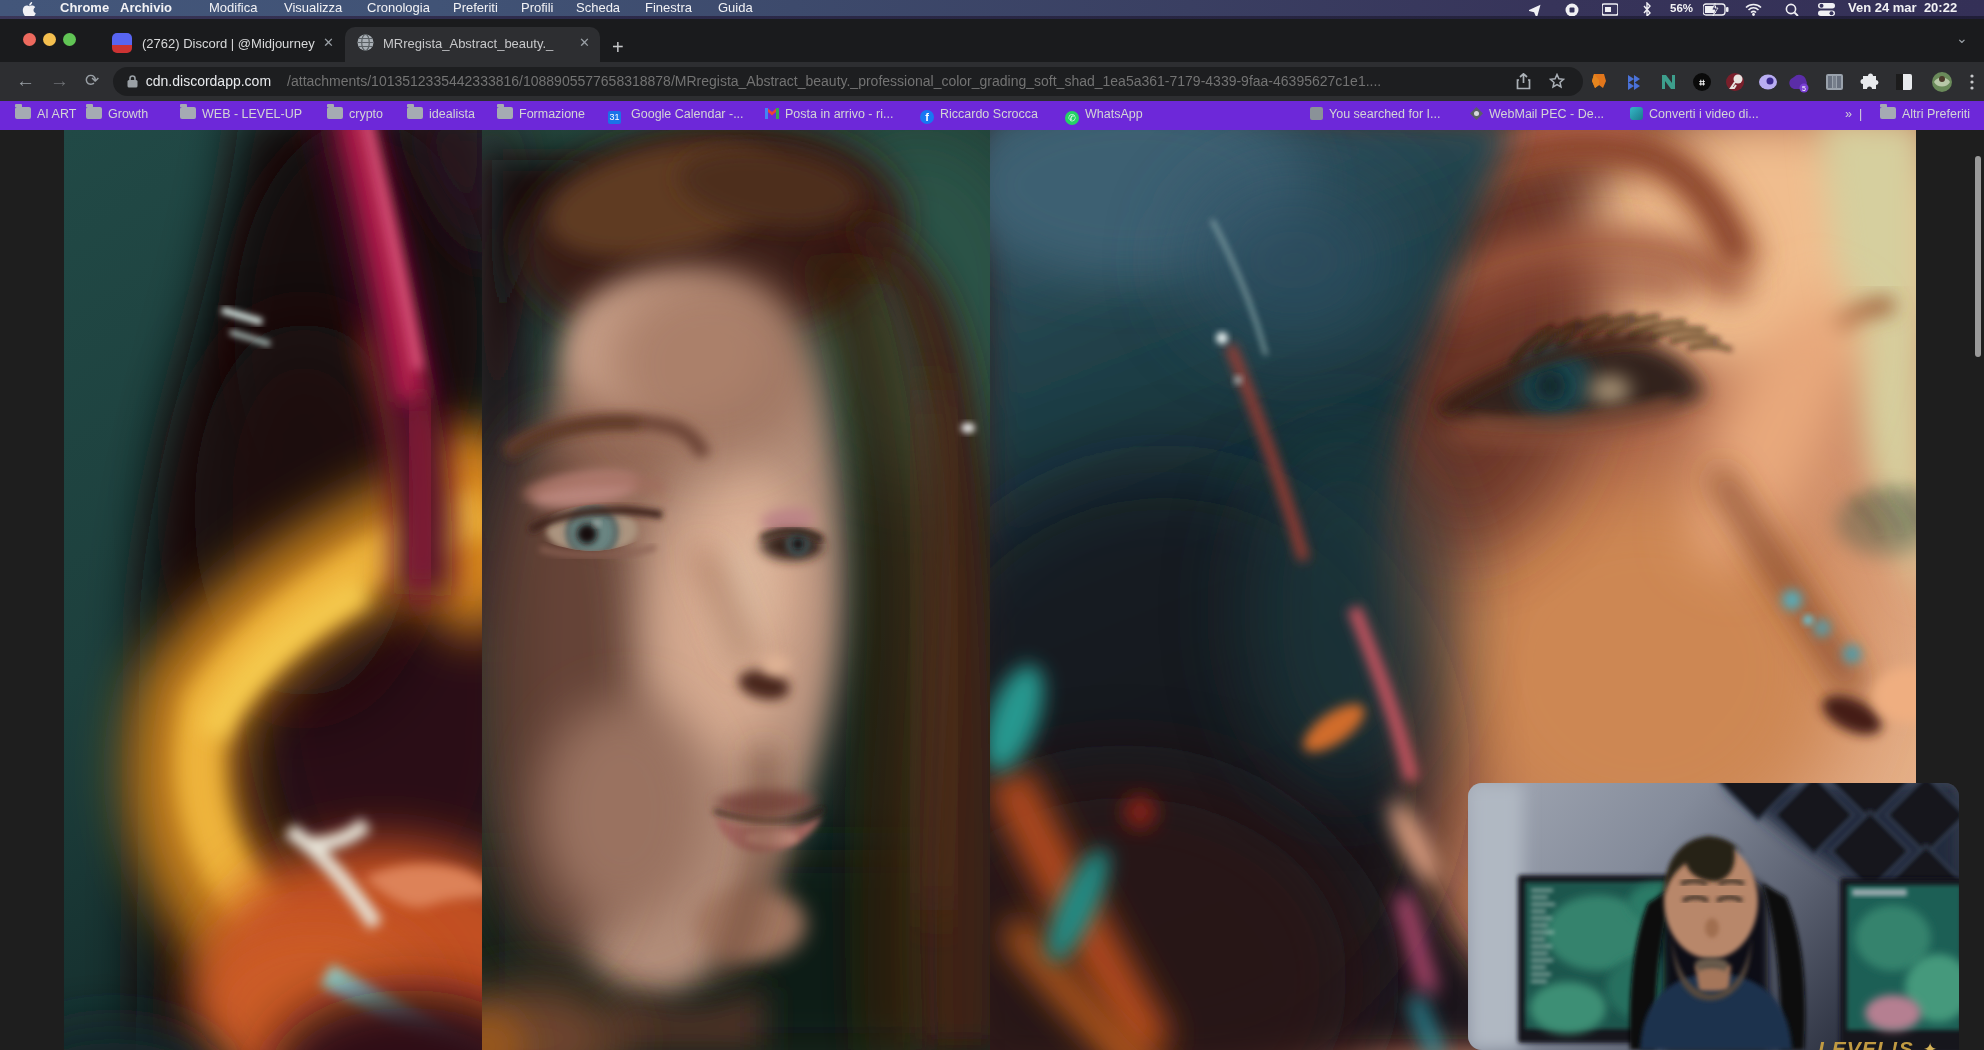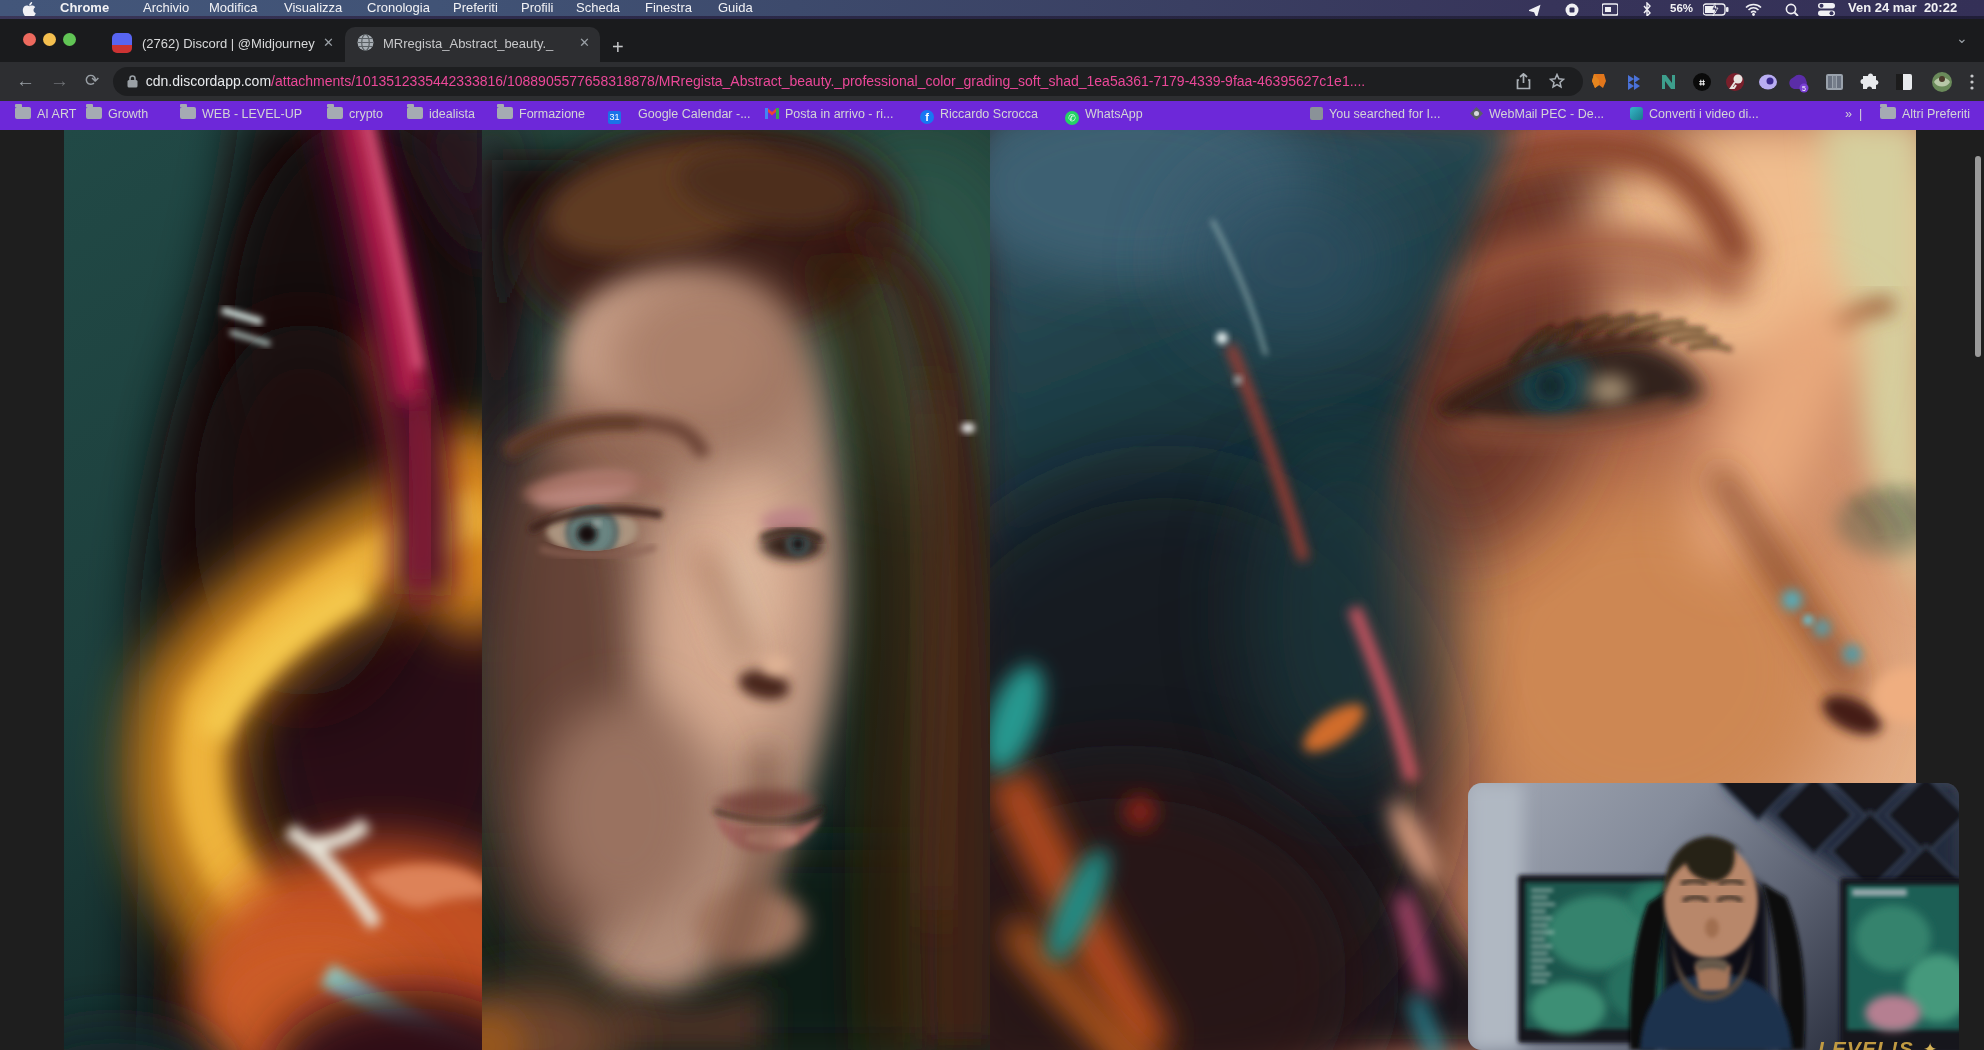--- a/index.html
+++ b/index.html
@@ -40,21 +40,21 @@
     border-radius:14px 14px 0 14px; overflow:hidden; }
 </style>
 </head>
 <body>
 
 <div id="menubar">
   <svg class="mitem" style="left:22px;top:2px;" width="14" height="16" viewBox="0 0 14 16">
       <path d="M11.5 8.3 c0-2 1.6-3 1.7-3.1 -0.9-1.4-2.4-1.6-2.9-1.6 -1.2-0.1-2.4 0.7-3 0.7 -0.6 0-1.6-0.7-2.6-0.7 -1.3 0-2.6 0.8-3.2 2 -1.4 2.4-0.4 6 1 7.9 0.7 1 1.5 2 2.5 2 1 0 1.4-0.6 2.6-0.6 1.2 0 1.5 0.6 2.6 0.6 1.1 0 1.8-1 2.4-1.9 0.8-1.1 1.1-2.2 1.1-2.3 0 0-2.1-0.8-2.2-3z M9.4 2.3 c0.5-0.7 0.9-1.6 0.8-2.3 -0.8 0-1.7 0.5-2.2 1.2 -0.5 0.6-0.9 1.5-0.8 2.4 0.9 0.1 1.7-0.5 2.2-1.3z" fill="#f0f0f4"></path>
     </svg>
   <span class="mitem" style="left:60px;">Chrome</span>
-  <span class="mitem" style="left:143px;font-weight:400;">Archivio</span>
+  <span class="mitem" style="left:120px;font-weight:700;">Archivio</span>
   <span class="mitem" style="left:209px;font-weight:400;">Modifica</span>
   <span class="mitem" style="left:284px;font-weight:400;">Visualizza</span>
   <span class="mitem" style="left:367px;font-weight:400;">Cronologia</span>
   <span class="mitem" style="left:453px;font-weight:400;">Preferiti</span>
   <span class="mitem" style="left:521px;font-weight:400;">Profili</span>
   <span class="mitem" style="left:576px;font-weight:400;">Scheda</span>
   <span class="mitem" style="left:645px;font-weight:400;">Finestra</span>
   <span class="mitem" style="left:718px;font-weight:400;">Guida</span>
   <span class="mitem" style="left:1848px;">Ven 24 mar&nbsp; 20:22</span>
   <span class="mitem" style="left:1670px;font-size:11.5px;">56%</span>
@@ -118,21 +118,21 @@
 
 <div id="toolbar"></div>
 <div style="position:absolute;left:16px;top:70px;color:#9aa0a6;font-size:19px;">←</div>
 <div style="position:absolute;left:50px;top:70px;color:#6e7175;font-size:19px;">→</div>
 <div style="position:absolute;left:85px;top:70px;color:#9aa0a6;font-size:17px;">⟳</div>
 <div id="urlbar">
   <svg style="margin-left:14px;vertical-align:-2px;" width="11" height="13" viewBox="0 0 11 13">
       <rect x="0.5" y="5" width="10" height="7.5" rx="1.5" fill="#9aa0a6"></rect>
       <path d="M3 5 L3 3.5 a2.5 2.5 0 0 1 5 0 L8 5" stroke="#9aa0a6" stroke-width="1.6" fill="none"></path>
     </svg>
-  <span style="color:#e8eaed;">&nbsp;cdn.discordapp.com</span><span style="color:#ec4899;">/attachments/1013512335442333816/1088905577658318878/MRregista_Abstract_beauty._professional_color_grading_soft_shad_1ea5a361-7179-4339-9faa-46395627c1e1....</span>
+  <span style="color:#e8eaed;">&nbsp;cdn.discordapp.com</span><span style="color:#737373;margin-left:16px;">/attachments/1013512335442333816/1088905577658318878/MRregista_Abstract_beauty._professional_color_grading_soft_shad_1ea5a361-7179-4339-9faa-46395627c1e1....</span>
 </div>
 <svg style="position:absolute;left:1516px;top:73px;" width="15" height="17" viewBox="0 0 15 17">
     <path d="M7.5 1 L7.5 10 M4 4 L7.5 0.8 L11 4" stroke="#aab0b6" stroke-width="1.7" fill="none"></path>
     <path d="M3 7 L1.5 7 L1.5 15.5 L13.5 15.5 L13.5 7 L12 7" stroke="#aab0b6" stroke-width="1.7" fill="none"></path>
   </svg>
 <svg style="position:absolute;left:1549px;top:73px;" width="16" height="16" viewBox="0 0 16 16">
     <path d="M8 1.5 L9.9 5.8 L14.5 6.3 L11 9.4 L12 14 L8 11.6 L4 14 L5 9.4 L1.5 6.3 L6.1 5.8 Z" stroke="#aab0b6" stroke-width="1.5" fill="none"></path>
   </svg>
 
 <div style="position:absolute;top:71px;left:1590px;width:390px;height:22px;">
@@ -167,21 +167,21 @@
   </svg>
 </div>
 
 <div id="bookbar">
   <span class="bk" style="left:15px;"><span class="folder"></span>AI ART</span>
   <span class="bk" style="left:86px;"><span class="folder"></span>Growth</span>
   <span class="bk" style="left:180px;"><span class="folder"></span>WEB - LEVEL-UP</span>
   <span class="bk" style="left:327px;"><span class="folder"></span>crypto</span>
   <span class="bk" style="left:407px;"><span class="folder"></span>idealista</span>
   <span class="bk" style="left:497px;"><span class="folder"></span>Formazione</span>
-  <span class="bk" style="left:608px;"><span style="display:inline-block;width:13px;height:13px;background:#1a73e8;border-radius:2px;vertical-align:-2px;margin-right:17px;color:#fff;font-size:9px;text-align:center;line-height:13px;">31</span>Google Calendar -...</span>
+  <span class="bk" style="left:608px;"><span style="display:inline-block;width:13px;height:13px;background:#1a73e8;border-radius:2px;vertical-align:-2px;margin-right:10px;color:#fff;font-size:9px;text-align:center;line-height:13px;">31</span>Google Calendar -...</span>
   <span class="bk" style="left:765px;"><svg width="14" height="11" viewBox="0 0 14 11" style="vertical-align:-1px;margin-right:6px;">
         <path d="M0 0 L2.5 0 L7 4 L11.5 0 L14 0 L14 11 L11 11 L11 4 L7 7.5 L3 4 L3 11 L0 11 Z" fill="#ea4335"></path>
         <path d="M0 0 L3 0 L3 11 L0 11 Z" fill="#4285f4"></path>
         <path d="M11 0 L14 0 L14 11 L11 11 Z" fill="#34a853"></path>
       </svg>Posta in arrivo - ri...</span>
   <span class="bk" style="left:920px;"><span style="display:inline-block;width:14px;height:14px;background:#1877f2;border-radius:50%;vertical-align:-3px;margin-right:6px;color:#fff;font-size:11px;font-weight:bold;text-align:center;line-height:14px;">f</span>Riccardo Scrocca</span>
   <span class="bk" style="left:1065px;"><span style="display:inline-block;width:14px;height:14px;background:#25d366;border-radius:50%;vertical-align:-3px;margin-right:6px;color:#fff;font-size:9px;text-align:center;line-height:14px;">✆</span>WhatsApp</span>
   <span class="bk" style="left:1191px;margin-top:36px;"><svg width="16" height="10" viewBox="0 0 16 10" style="vertical-align:-1px;margin-right:6px;">
         <path d="M3.5 0.5 C5.5 0.5 6.8 2.5 8 4.5 C9.2 2.5 10.5 0.5 12.5 0.5 C14.5 0.5 15.5 2.5 15.5 5 C15.5 7.5 14.5 9.5 12.8 9.5 C11 9.5 9.8 7.2 8 4.5 C6.2 7.2 5 9.5 3.2 9.5 C1.5 9.5 0.5 7.5 0.5 5 C0.5 2.5 1.5 0.5 3.5 0.5 Z" fill="none" stroke="#0082fb" stroke-width="1.4"></path>
       </svg>Creator Studio</span>

